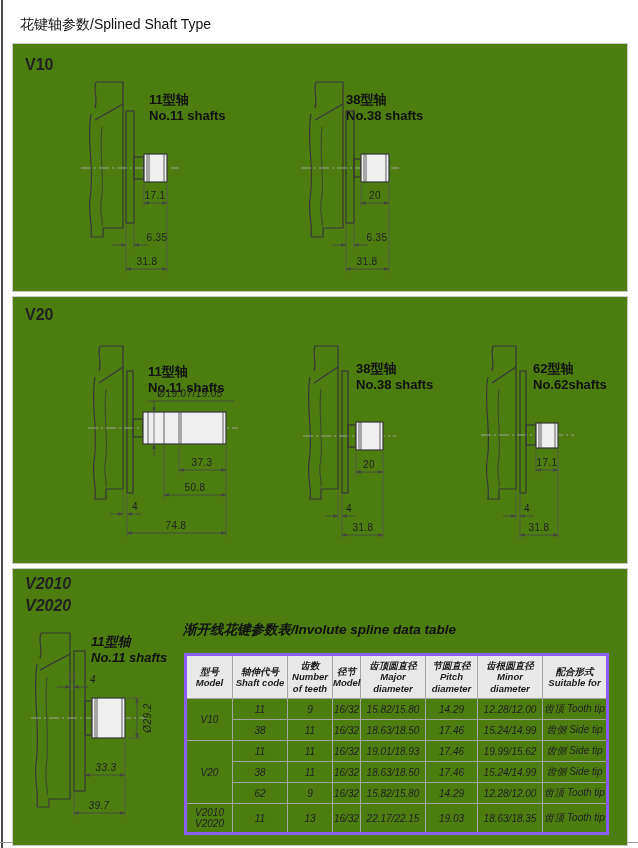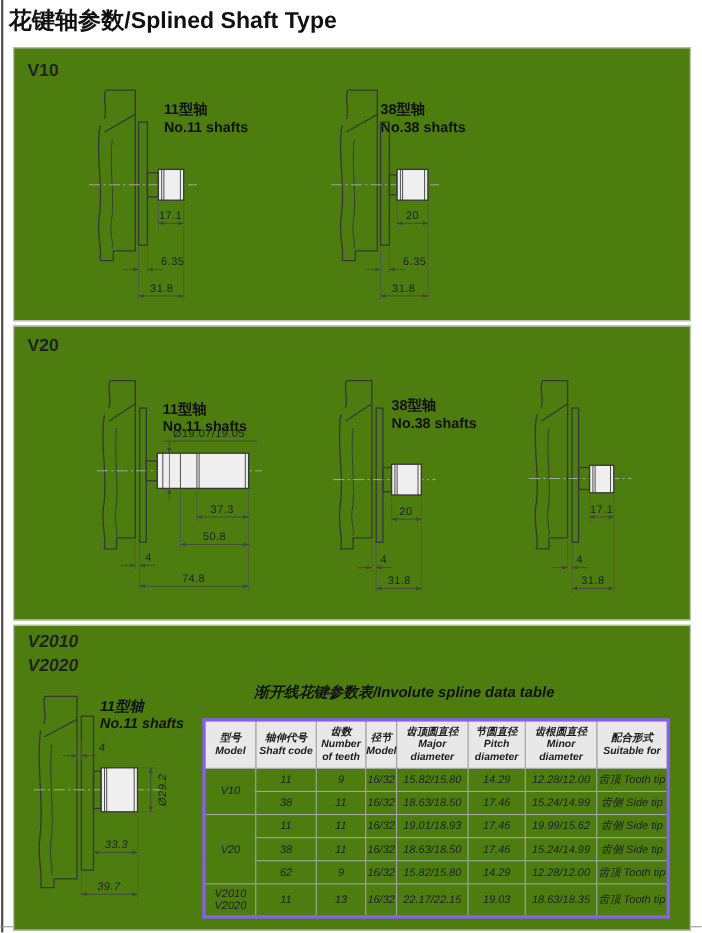--- a/index.html
+++ b/index.html
@@ -1,20 +1,20 @@
 <!DOCTYPE html>
 <html><head>
 <meta charset="utf-8">
 <style>
   html,body{margin:0;padding:0;background:#fff;}
   .page{position:relative;width:638px;height:848px;background:#fff;overflow:hidden;
         font-family:"Liberation Sans",sans-serif;color:#1a1a1a;}
   .page-edge-left{position:absolute;left:1px;top:0;width:2px;height:848px;background:#4a4a4a;}
   .page-edge-bottom{position:absolute;left:0;top:842px;width:638px;height:1px;background:#9a9a9a;}
-  .title{position:absolute;left:8px;top:4px;margin:0;font-size:21px;font-weight:700;color:#111;}
+  .title{position:absolute;left:8px;top:4px;margin:12px;font-size:14px;font-weight:400;color:#111;}
   .box{position:absolute;left:12px;width:614px;border:1px solid #c8c8c8;background:#4d7c0f;}
   .model-label{position:absolute;font-size:16px;font-weight:700;color:#222;}
   .dlabel{position:absolute;font-size:13px;font-weight:700;color:#111;line-height:1.25;margin-top:27px;}
   .drw{position:absolute;}
   .ol{fill:none;stroke:#383838;stroke-width:1.2;}
   .ol2{fill:none;stroke:#383838;stroke-width:0.8;}
   .splf{fill:#efefef;}
   .cl{fill:none;stroke:#b0b0b0;stroke-width:0.8;stroke-dasharray:10 3 2 3;}
   .xl{fill:none;stroke:#555;stroke-width:0.7;}
   .dl{fill:none;stroke:#444;stroke-width:0.8;}
@@ -190,20 +190,24 @@
         <line class="dl" x1="55" y1="131" x2="82" y2="131" marker-start="url(#ar4)" marker-end="url(#ar4)"></line>
         <text class="dt" x="68" y="127">20</text>
         <line class="dl" x1="24" y1="175" x2="37" y2="175" marker-end="url(#ar4)"></line>
         <line class="dl" x1="55" y1="175" x2="41" y2="175" marker-end="url(#ar4)"></line>
         <text class="dt" x="48" y="171">4</text>
         <line class="dl" x1="41" y1="194" x2="82" y2="194" marker-start="url(#ar4)" marker-end="url(#ar4)"></line>
         <text class="dt" x="62" y="190">31.8</text>
       </g>
     </svg>
 
+    <div class="dlabel" style="left:520px;top:37px;">
+      <div>62型轴</div>
+      <div>No.62shafts</div>
+    </div>
     <svg class="drw" style="left:466px;top:44px;" width="120" height="218" viewBox="0 0 120 218">
       <defs>
           <marker id="ar5" viewBox="0 0 10 10" refX="10" refY="5" markerWidth="9" markerHeight="6" orient="auto-start-reverse">
             <path d="M0,1.2 L10,5 L0,8.8 z" fill="#444"></path>
           </marker>
         </defs>
       <g>
         <path class="ol" d="M14,5 H37 V148 H20 V158 H8"></path>
         <path class="ol" d="M14,5 C11,13 16,21 13,30"></path>
         <path class="ol" d="M13,42 L37,26"></path>
@@ -267,21 +271,21 @@
         <line class="dl" x1="108" y1="69" x2="108" y2="109" marker-start="url(#ar6)" marker-end="url(#ar6)"></line>
         <text class="dt" transform="translate(122 89) rotate(-90)">Ø29.2</text>
         <path class="xl" d="M96,111 V188 M45,162 V188"></path>
         <line class="dl" x1="56" y1="146" x2="96" y2="146" marker-start="url(#ar6)" marker-end="url(#ar6)"></line>
         <text class="dt" x="77" y="142">33.3</text>
         <line class="dl" x1="45" y1="184" x2="96" y2="184" marker-start="url(#ar6)" marker-end="url(#ar6)"></line>
         <text class="dt" x="70" y="180">39.7</text>
       </g>
     </svg>
 
-    <div class="tbl-title" style="left:170px;top:52px;margin-left:48px;">渐开线花键参数表/Involute spline data table</div>
+    <div class="tbl-title" style="left:170px;top:52px;">渐开线花键参数表/Involute spline data table</div>
 
     <table class="spline" style="left:171px;top:84px;">
       <colgroup>
         <col style="width:47px">
           <col style="width:55px">
           <col style="width:45px">
           <col style="width:28px">
         <col style="width:65px">
           <col style="width:52px">
           <col style="width:65px">

